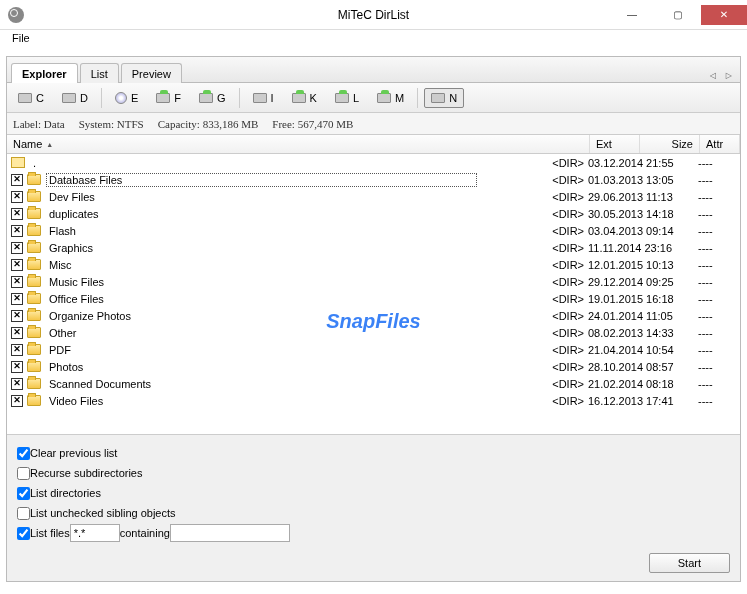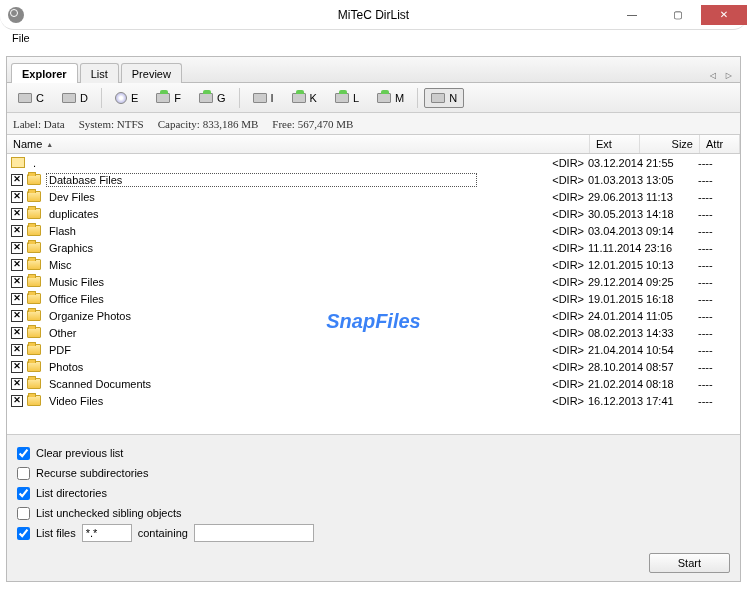--- a/index.html
+++ b/index.html
@@ -1,18 +1,18 @@
 <!DOCTYPE html>
 <html><head>
 <meta charset="utf-8">
 <style>
 * { box-sizing: border-box; margin: 0; padding: 0; }
 body { font-family: "Segoe UI", Tahoma, sans-serif; font-size: 11px; background: #fff; width: 747px; height: 594px; overflow: hidden; }
 
-.titlebar { height: 30px; background: #fff; border-bottom: 1px solid #ddd; display: flex; align-items: center; position: relative; border-radius: 14px; }
+.titlebar { height: 30px; background: #fff; border-bottom: 1px solid #ddd; display: flex; align-items: center; position: relative; }
 .titlebar-icon { width: 16px; height: 16px; margin-left: 8px; background: #888; border-radius: 50%; position: relative; }
 .titlebar-icon::after { content: ""; position: absolute; width: 6px; height: 6px; border: 1.5px solid #fff; border-radius: 50%; top: 2px; left: 2px; }
 .titlebar-title { position: absolute; left: 50%; transform: translateX(-50%); font-size: 12px; color: #000; }
 .win-controls { margin-left: auto; display: flex; }
 .win-btn { width: 46px; height: 20px; display: flex; align-items: center; justify-content: center; font-size: 10px; cursor: pointer; }
 .win-btn.close { background: #c75050; color: #fff; width: 46px; height: 20px; }
 .win-btn.min, .win-btn.max { color: #333; }
 
 .menubar { height: 20px; padding: 2px 6px; background: #fff; }
 .menu-item { padding: 2px 6px; cursor: pointer; }
@@ -54,21 +54,21 @@
 .folder-up-icon { width:14px; height:11px; background:#ffe9a0; border:1px solid #c9a227; margin-right:6px; position:relative; }
 .row .cell { padding: 0 2px; }
 .row .cell.name { flex: 1; overflow: hidden; white-space: nowrap; }
 .row .cell.ext { width: 50px; }
 .row .cell.size { width: 60px; text-align: right; }
 .row .cell.ts { width: 110px; }
 .row .cell.attr { width: 40px; }
 .row.selected .cell.name { outline: 1px dotted #555; }
 
 .options { padding: 8px 10px; background: #f0f0f0; }
-.opt { display: flex; align-items: center; height: 20px; gap: 6px; }
+.opt { display: flex; align-items: center; height: 20px; }
 .opt input[type=checkbox] { width: 13px; height: 13px; }
 .opt input[type=text] { border: 1px solid #aaa; padding: 1px 3px; font-size: 11px; height: 18px; }
 .mask-input { width: 50px; }
 .containing-input { width: 120px; }
 
 .bottom-row { display: flex; align-items: center; padding: 2px 10px 8px; background: #f0f0f0; }
 .start-btn { margin-left: auto; padding: 3px 28px; border: 1px solid #999; background: linear-gradient(#fdfdfd,#e9e9e9); border-radius: 2px; cursor: pointer; font-size: 11px; }
 
 .watermark { position: absolute; top: 310px; left: 50%; transform: translateX(-50%); font-size: 20px; color: #3b82f6; font-weight: bold; font-style: italic; pointer-events: none; z-index: 0; }
 </style>

